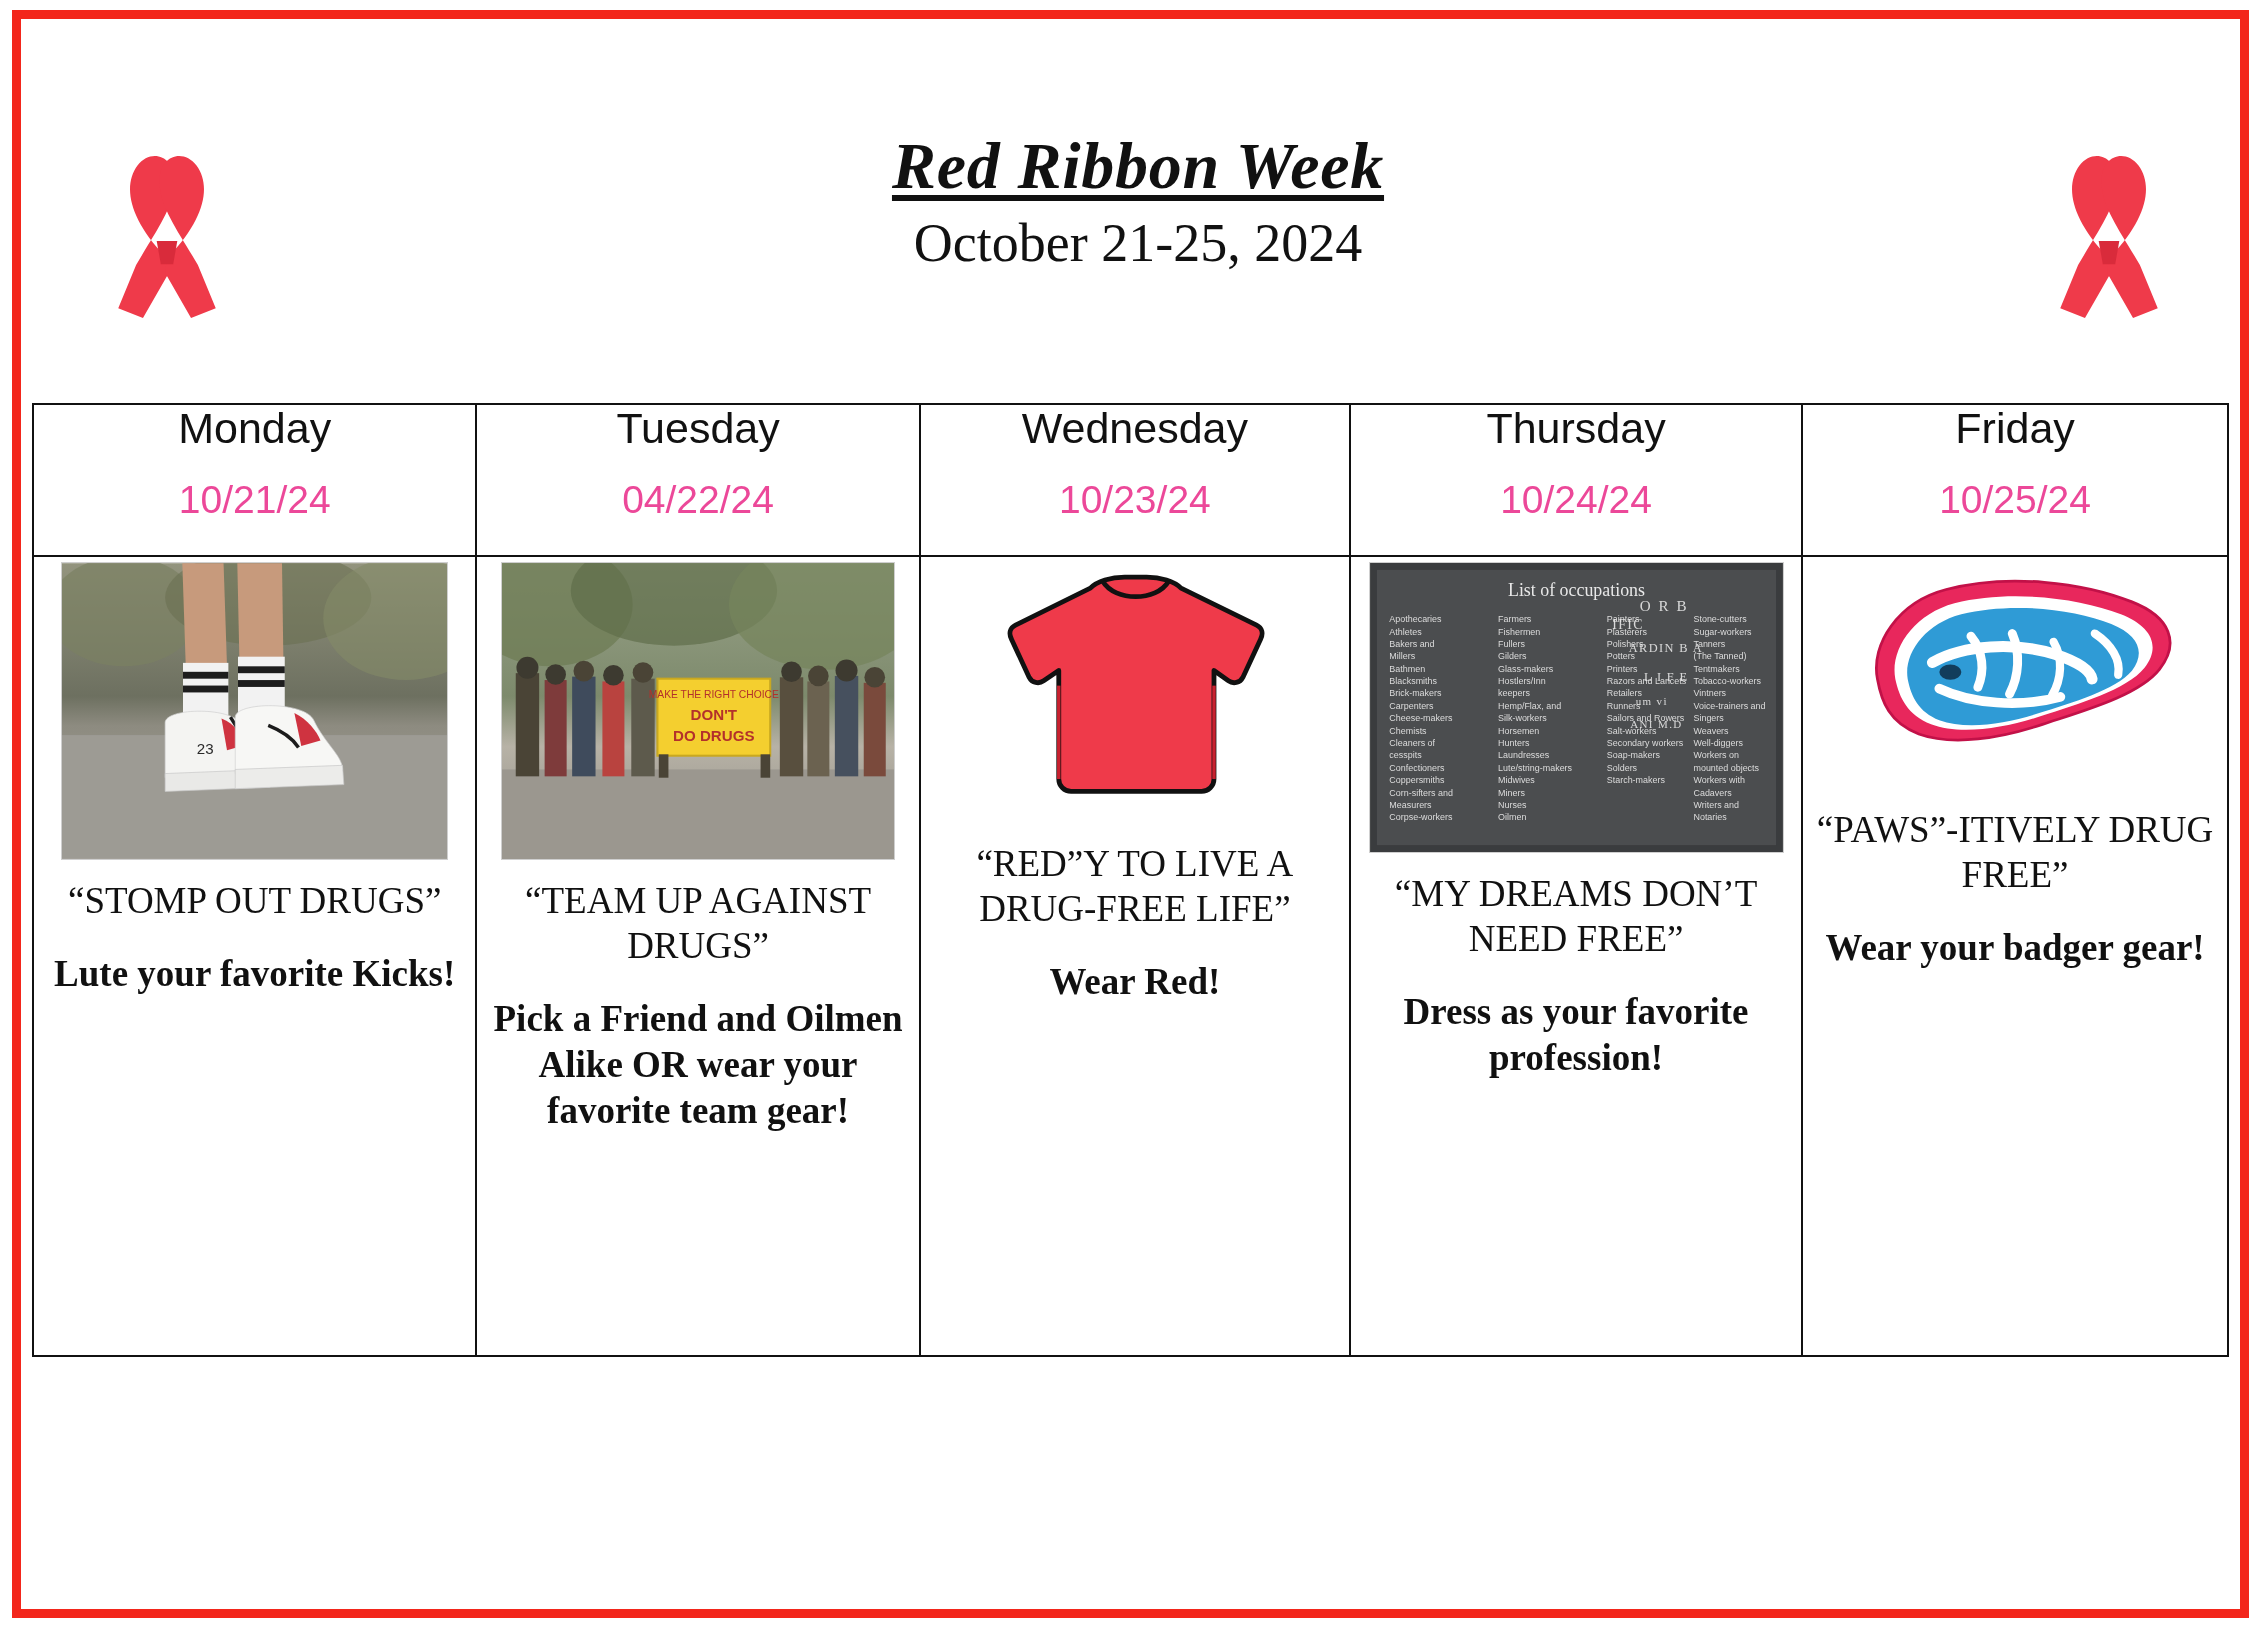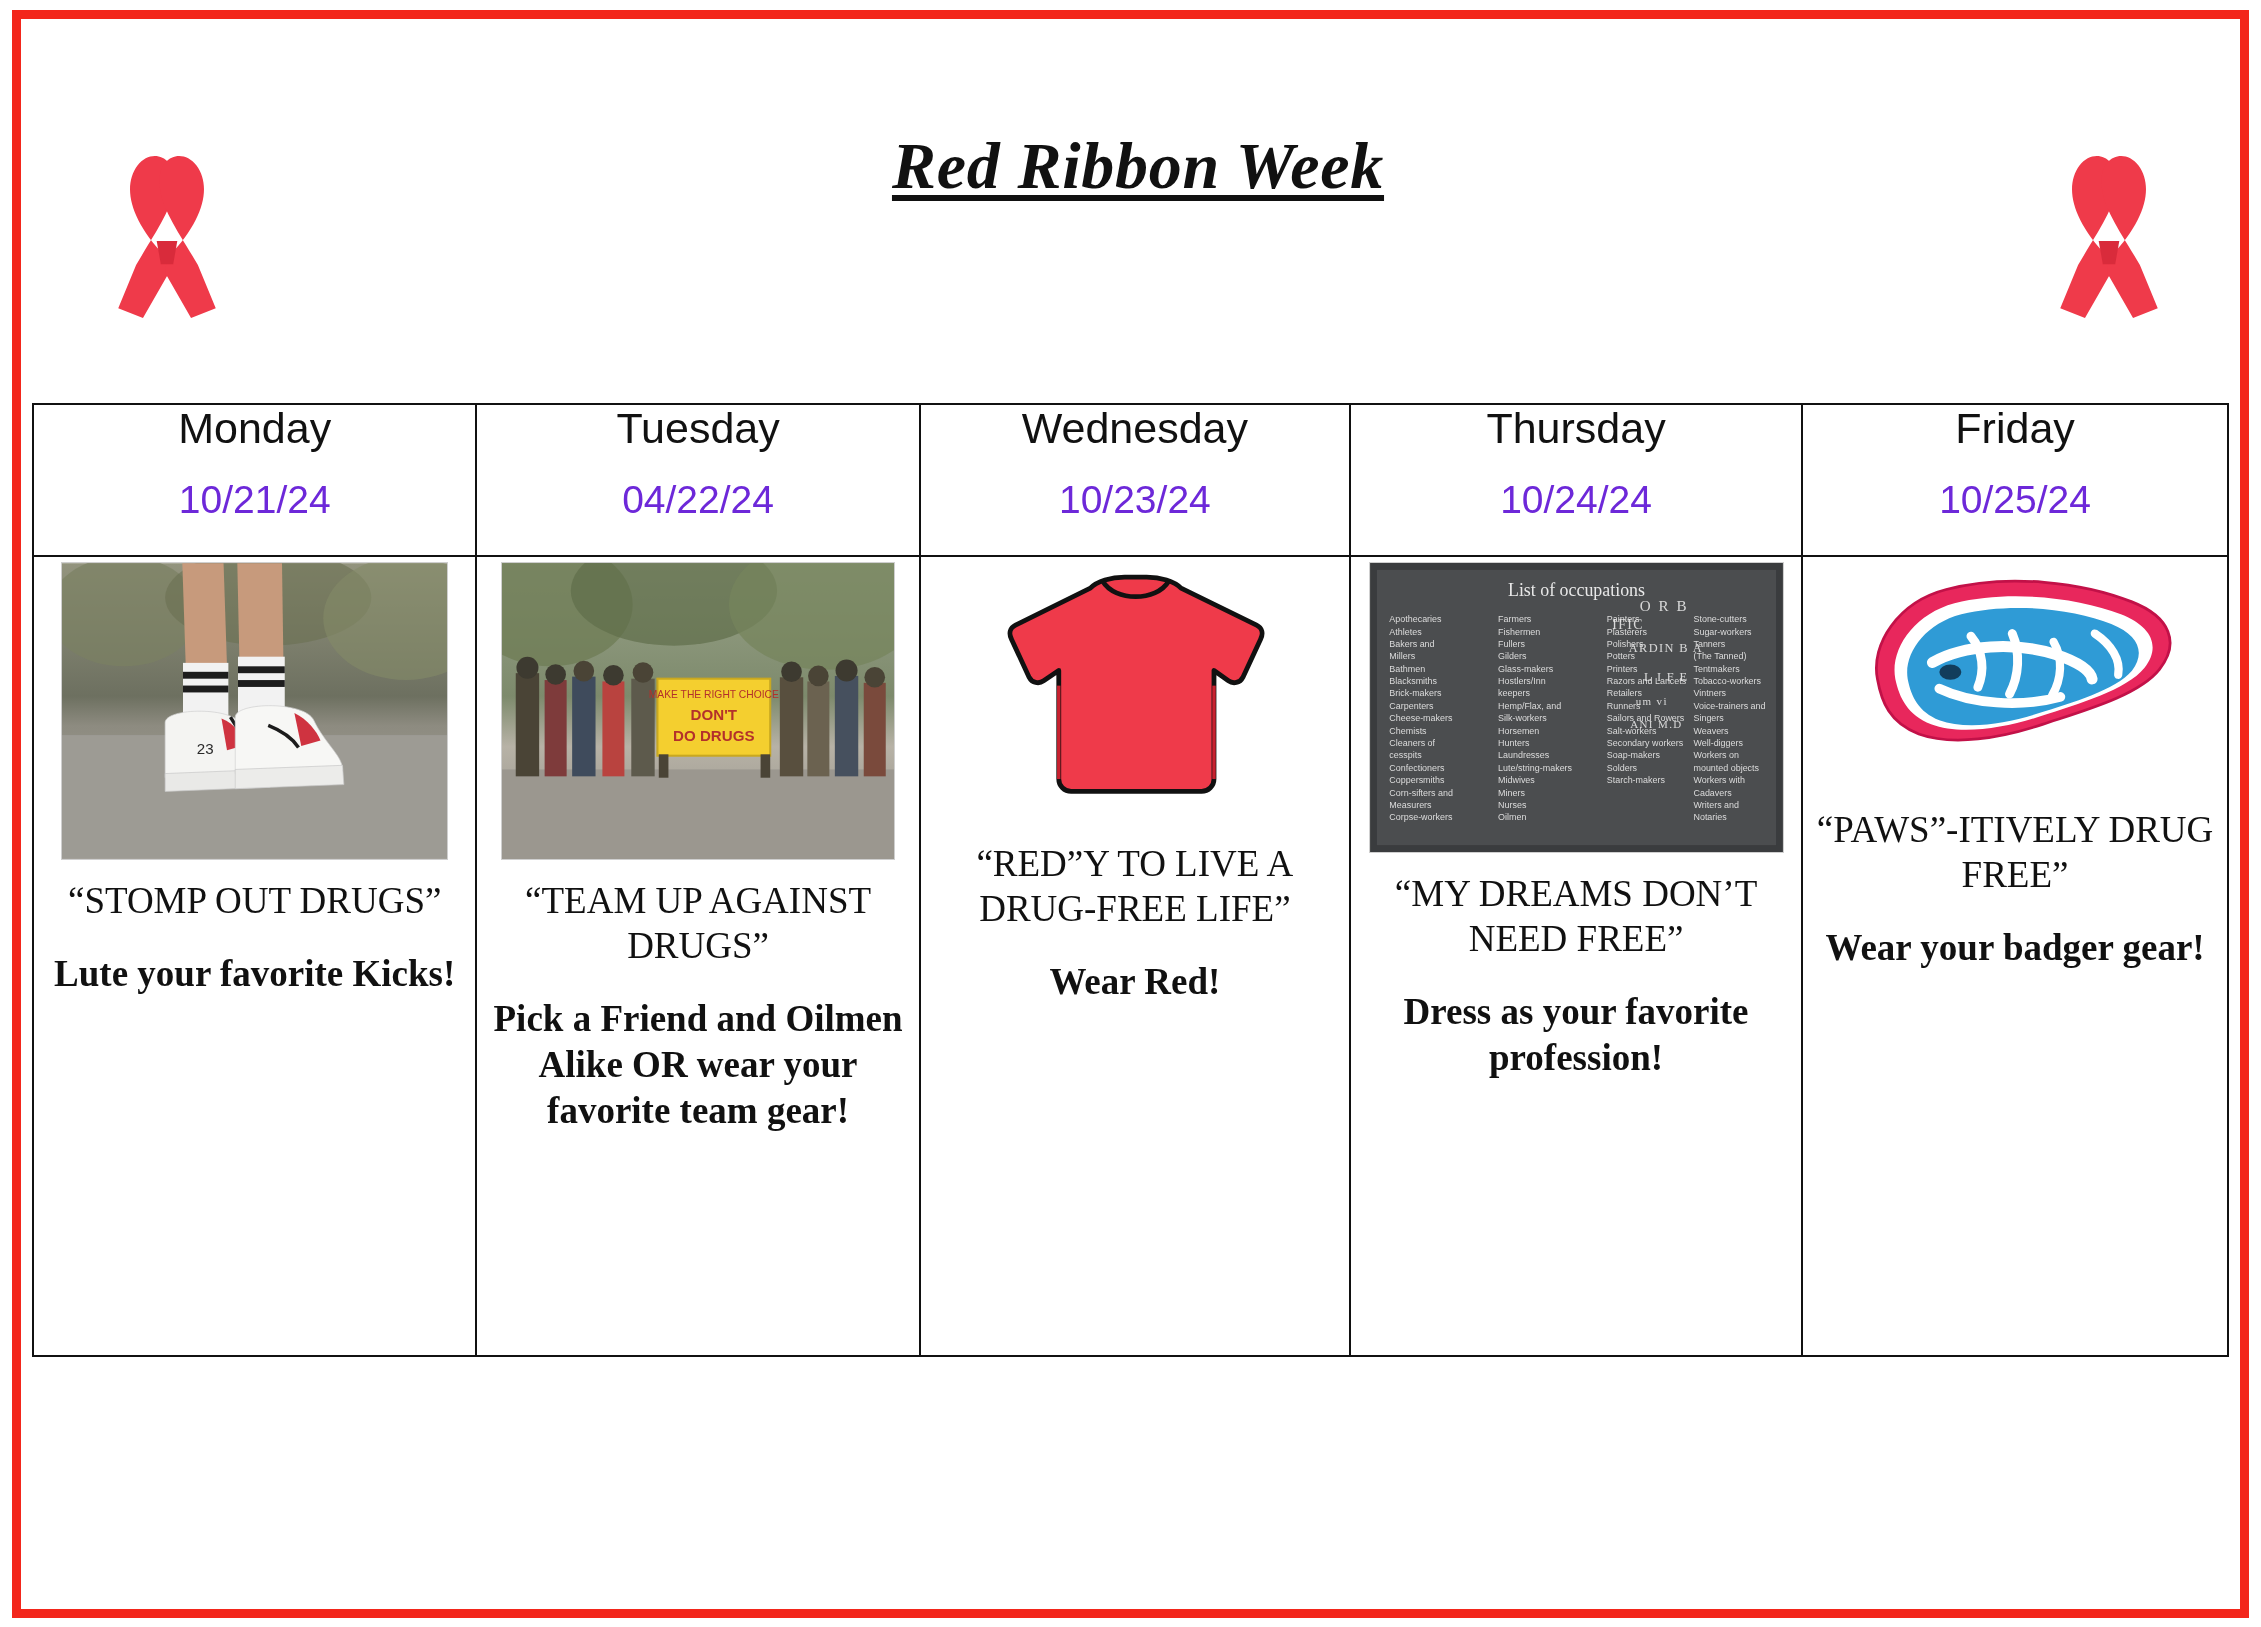--- a/index.html
+++ b/index.html
@@ -116,21 +116,21 @@
     box-sizing: border-box;
     vertical-align: middle;
   }
   .day-name {
     font-size: 43px;
     color: #111111;
     line-height: 1.1;
   }
   .day-date {
     font-size: 39px;
-    color: #6d28d9;
+    color: #ec4899;
     margin-top: 27.5px;
     line-height: 1.1;
   }
 
   .day-cell {
     padding: 0 6.9px 12.4px 6.9px;
     height: 798px;
   }
   .cell-inner {
     display: flex;
@@ -194,20 +194,21 @@
       <div class="ribbon right">
         <svg viewBox="0 0 230 300" width="158" height="206" aria-hidden="true">
           <path d="M115 175 C 60 120, 50 70, 72 40 C 92 14, 128 26, 126 66 C 124 104, 96 140, 70 185 L 44 248 L 80 262 L 118 196 Z" fill="#ef3a4a"></path>
           <path d="M115 175 C 170 120, 180 70, 158 40 C 138 14, 102 26, 104 66 C 106 104, 134 140, 160 185 L 186 248 L 150 262 L 112 196 Z" fill="#ef3a4a"></path>
           <path d="M100 150 L 130 150 L 124 184 L 106 184 Z" fill="#d92b3b"></path>
         </svg>
       </div>
 
       <div id="title-block">
         <div id="main-title">Red Ribbon Week</div>
+        <div id="subtitle">October 21-25, 2024</div>
       </div>
     </div>
 
     <table id="calendar">
       <colgroup>
         <col class="c0">
           <col class="c1">
           <col class="c2">
           <col class="c3">
           <col class="c4">

